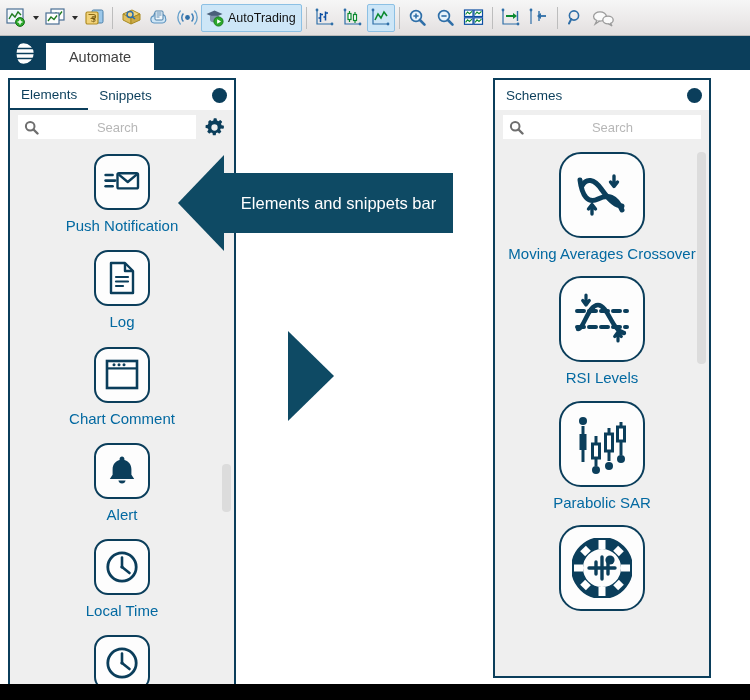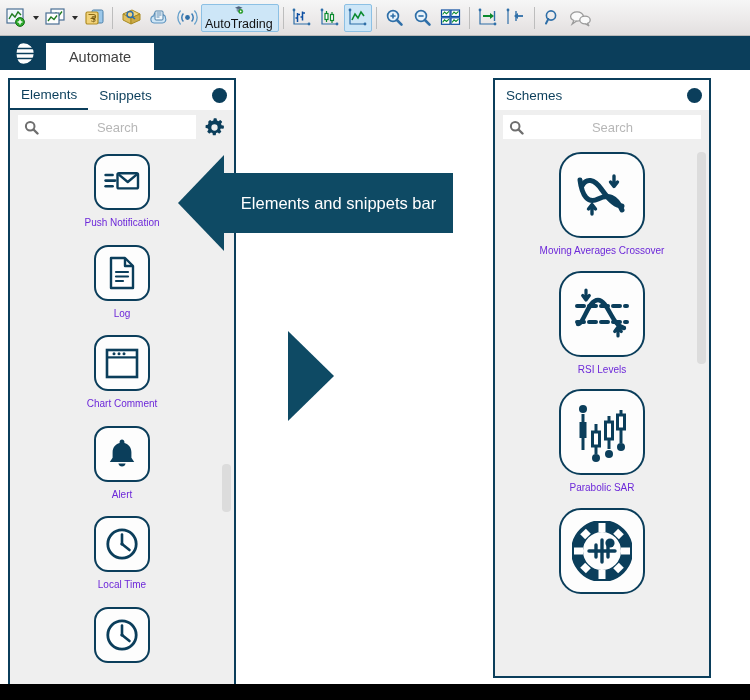--- a/index.html
+++ b/index.html
@@ -29,21 +29,21 @@
   .tb-caret i{
     display:block;width:0;height:0;border-left:3.5px solid transparent;
     border-right:3.5px solid transparent;border-top:4px solid #2b2b2b;
   }
   .tb-sep{width:1px;height:22px;background:#bdbdbd;margin:0 4px;flex:none;}
   .tb-text{
     height:26px;display:flex;align-items:center;gap:3px;padding:0 5px 0 3px;
     border:1px solid transparent;border-radius:2px;flex:none;
     font-size:12.5px;color:#111;white-space:nowrap;
   }
-  .tb-text.sel{background:#cde6f7;border:1px solid #8cc0e4;flex-direction:column;}
+  .tb-text.sel{background:#cde6f7;border:1px solid #8cc0e4;}
 
   
   .tabstrip{
     position:absolute;left:0;top:36px;width:750px;height:34px;
     background:#0b3e5b;display:flex;align-items:flex-end;
   }
   .logo-wrap{width:46px;height:34px;display:flex;align-items:center;justify-content:center;flex:none;}
   .app-tab{
     height:27px;min-width:108px;background:#ffffff;color:#404040;
     display:flex;align-items:center;justify-content:center;
@@ -92,21 +92,21 @@
     display:flex;flex-direction:column;align-items:center;
     width:100%;box-sizing:border-box;
   }
   .tile{
     width:56px;height:56px;border:2px solid #0b3e5b;border-radius:14px;
     background:#fdfdfd;display:flex;align-items:center;justify-content:center;
     box-sizing:border-box;
   }
   .tile.big{width:86px;height:86px;border-radius:22px;border-width:2px;}
   .item-label{
-    margin-top:7px;font-size:10px;color:#6d28d9;text-align:right;
+    margin-top:7px;font-size:15px;color:#0369a1;text-align:right;
     line-height:1.15;white-space:nowrap;
   }
   #left-list .item{margin-bottom:16px;}
   #left-list{padding-top:10px;}
   #right-list .item{margin-bottom:14px;}
   #right-list{padding-top:8px;}
 
   .scrollbar{
     position:absolute;right:3px;width:9px;background:transparent;
   }

